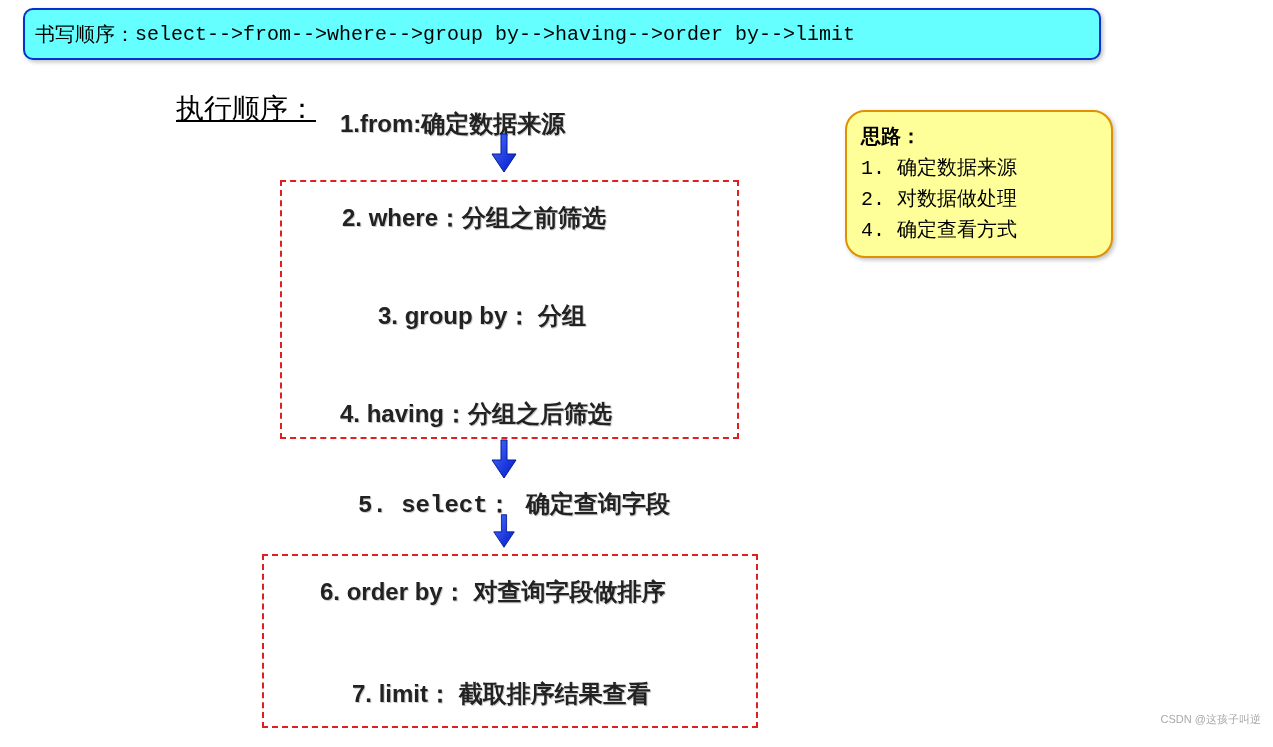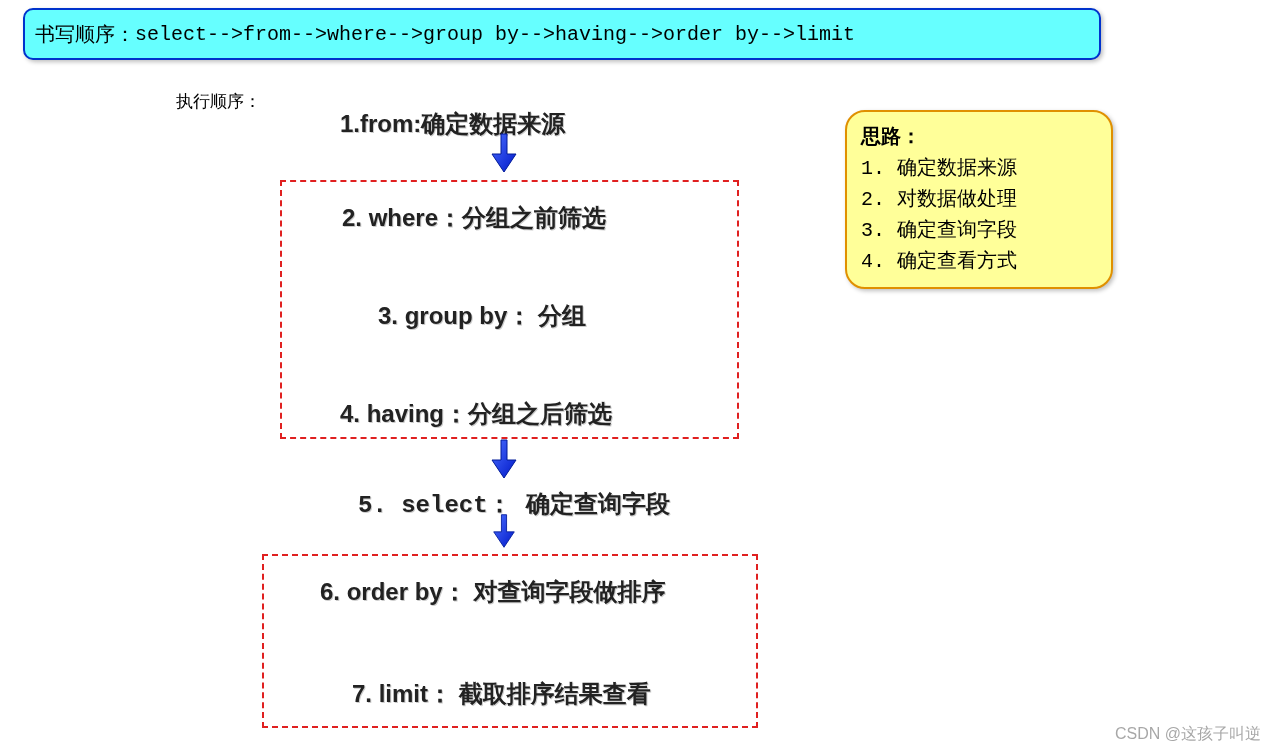--- a/index.html
+++ b/index.html
@@ -33,22 +33,23 @@
   }
   .top-banner span.zh {
     font-family: "SimSun", serif;
     font-size: 20px;
     color: #000;
   }
   .exec-label {
     position: absolute;
     left: 176px;
     top: 90px;
-    font-size: 17px;
+    font-size: 28px;
     font-family: "SimSun", serif;
+    text-decoration: underline;
   }
   .step {
     position: absolute;
     font-weight: bold;
     font-size: 24px;
     color: #222;
     text-align: center;
     text-shadow: 1px 1px 0 #ccc;
     font-family: Arial, "Microsoft YaHei", sans-serif;
     white-space: nowrap;
@@ -77,23 +78,23 @@
   .arrow {
     position: absolute;
     width: 40px;
     height: 42px;
     pointer-events: none;
   }
   .arrow svg { width:100%; height:100%; display:block; }
   .watermark {
     position: absolute;
     right: 12px;
-    bottom: 2px;
+    bottom: 20px;
     color: rgba(120,120,120,0.65);
-    font-size: 16px;
+    font-size: 11px;
     font-family: Arial, "Microsoft YaHei", sans-serif;
   }
 </style>
 </head>
 <body>
 
 <div class="top-banner">
   <span class="zh">书写顺序：</span>
   <span class="mono">select--&gt;from--&gt;where--&gt;group by--&gt;having--&gt;order by--&gt;limit</span>
 </div>
@@ -148,17 +149,16 @@
 
 <div class="dashed-box" style="left:262px; top:554px; width:492px; height:170px;"></div>
 
 <div class="step" style="left:320px; top:576px;">6. order by： 对查询字段做排序</div>
 <div class="step" style="left:352px; top:678px;">7. limit： 截取排序结果查看</div>
 
 <div class="tip-box">
   <div class="title">思路：</div>
   <div>1.  确定数据来源</div>
   <div>2.  对数据做处理</div>
-  <div>3.  确定查询字段</div>
   <div>4.  确定查看方式</div>
 </div>
 
 <div class="watermark">CSDN @这孩子叫逆</div>
 
 </body></html>

